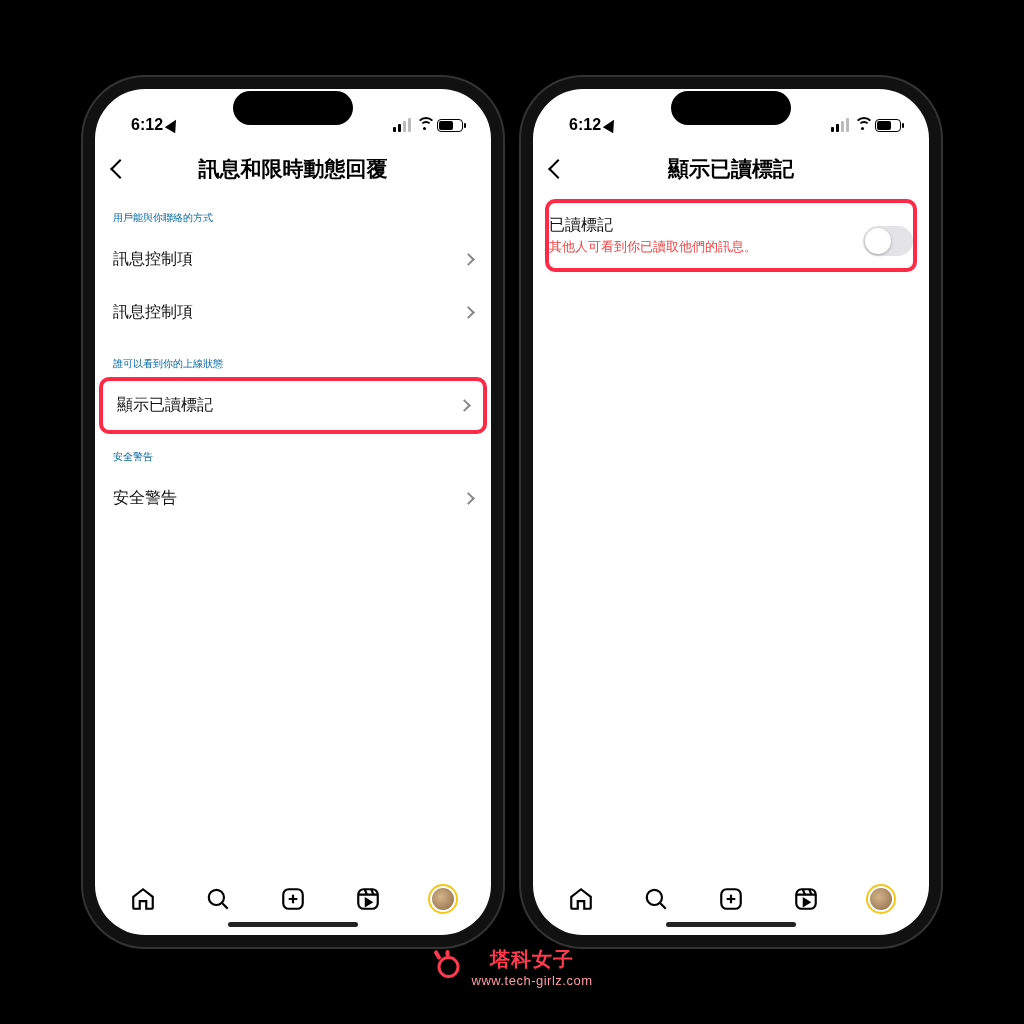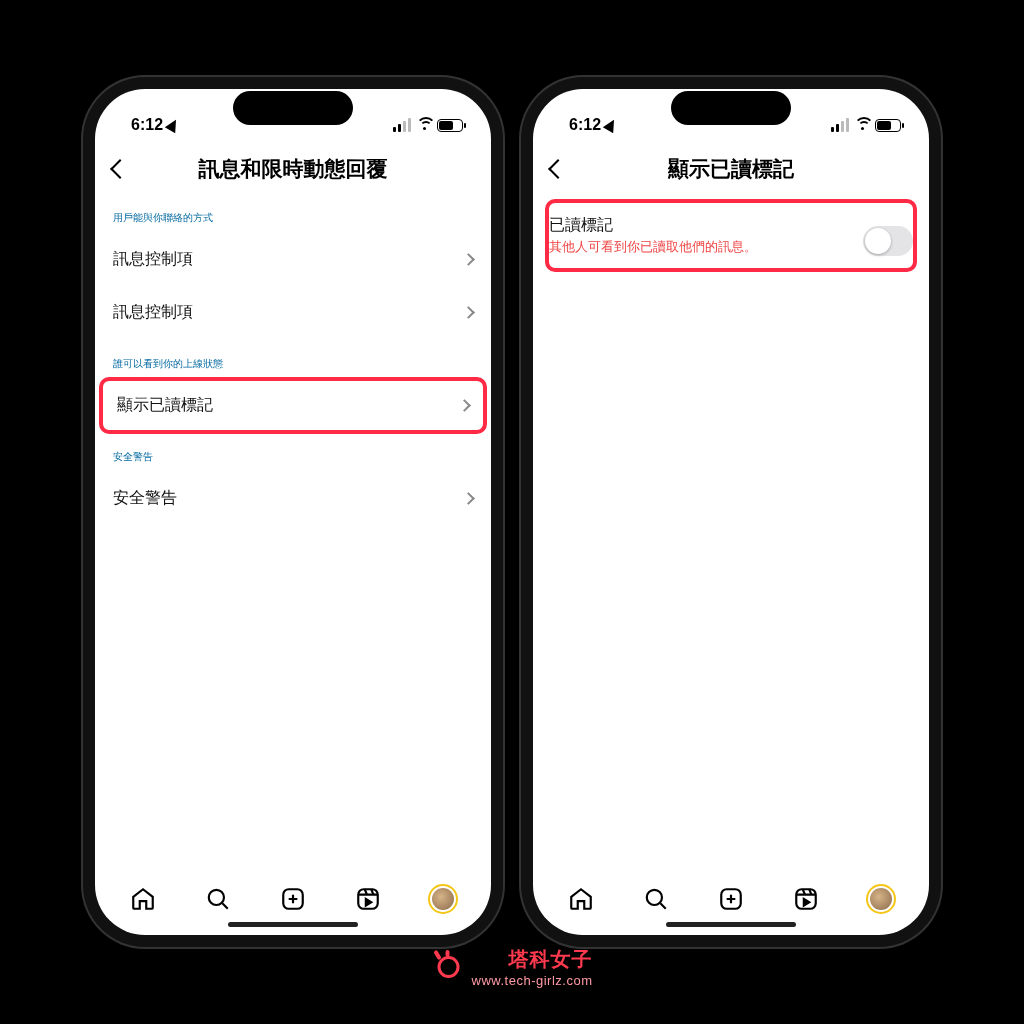--- a/index.html
+++ b/index.html
@@ -150,21 +150,21 @@
     position: absolute;
     bottom: 36px; left: 50%;
     transform: translateX(-50%);
     display:flex; align-items:center; gap:6px;
     z-index: 20;
   }
   .wm-icon { width:34px; height:34px; position:relative; }
   .wm-icon .c { position:absolute; width:22px; height:22px; border:3px solid #ff3a4f; border-radius:50%; top:6px; left:6px; }
   .wm-icon .r1 { position:absolute; width:4px; height:10px; background:#ff3a4f; top:0; left:4px; transform:rotate(-30deg); border-radius:2px;}
   .wm-icon .r2 { position:absolute; width:4px; height:7px; background:#ff3a4f; top:0; left:14px; border-radius:2px;}
-  .wm-text { display:flex; flex-direction:column; align-items:flex-end;text-decoration:underline; }
+  .wm-text { display:flex; flex-direction:column; align-items:center;text-decoration:underline; }
   .wm-title { font-size:20px; font-weight:700; color:#ff3a4f; letter-spacing:1px; }
   .wm-url { font-size:13px; color:#ff9aa5; letter-spacing:0.5px; }
 
   .avatar { width:26px; height:26px; border-radius:50%; background: radial-gradient(circle at 40% 40%, #d6b388, #8a6a4a); border:2px solid transparent; background-clip: padding-box; box-shadow: 0 0 0 2px #f5c518; }
 </style>
 </head>
 <body>
 
 <div class="phone">
   <div class="island"></div>

